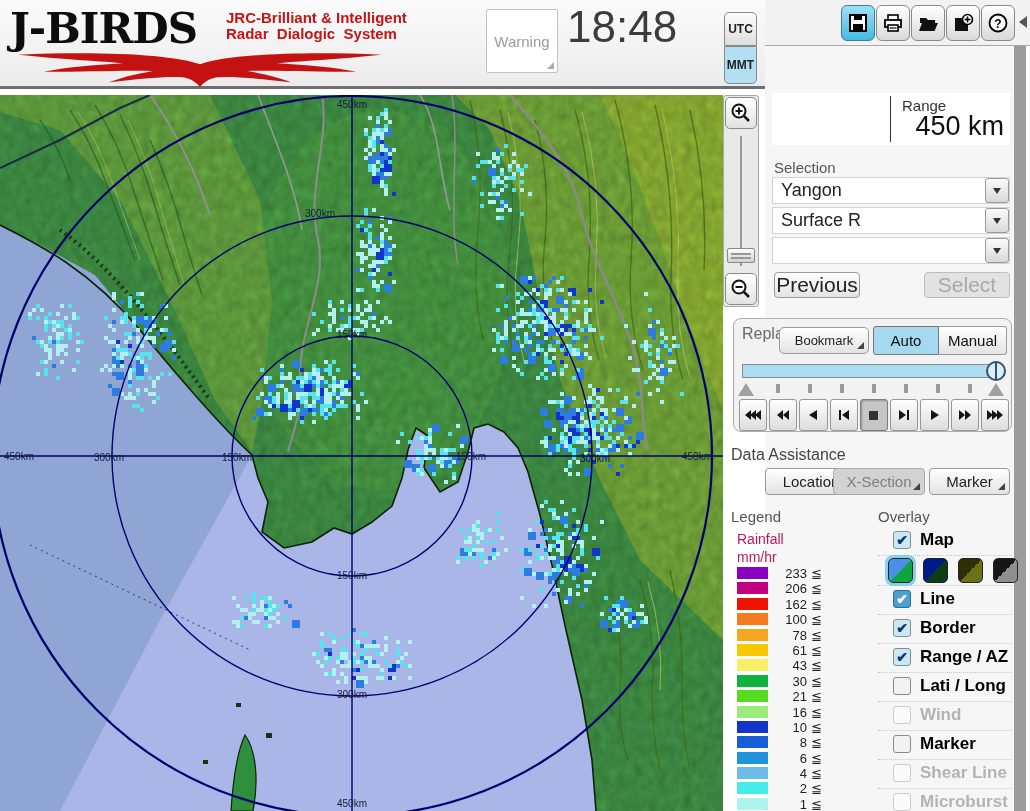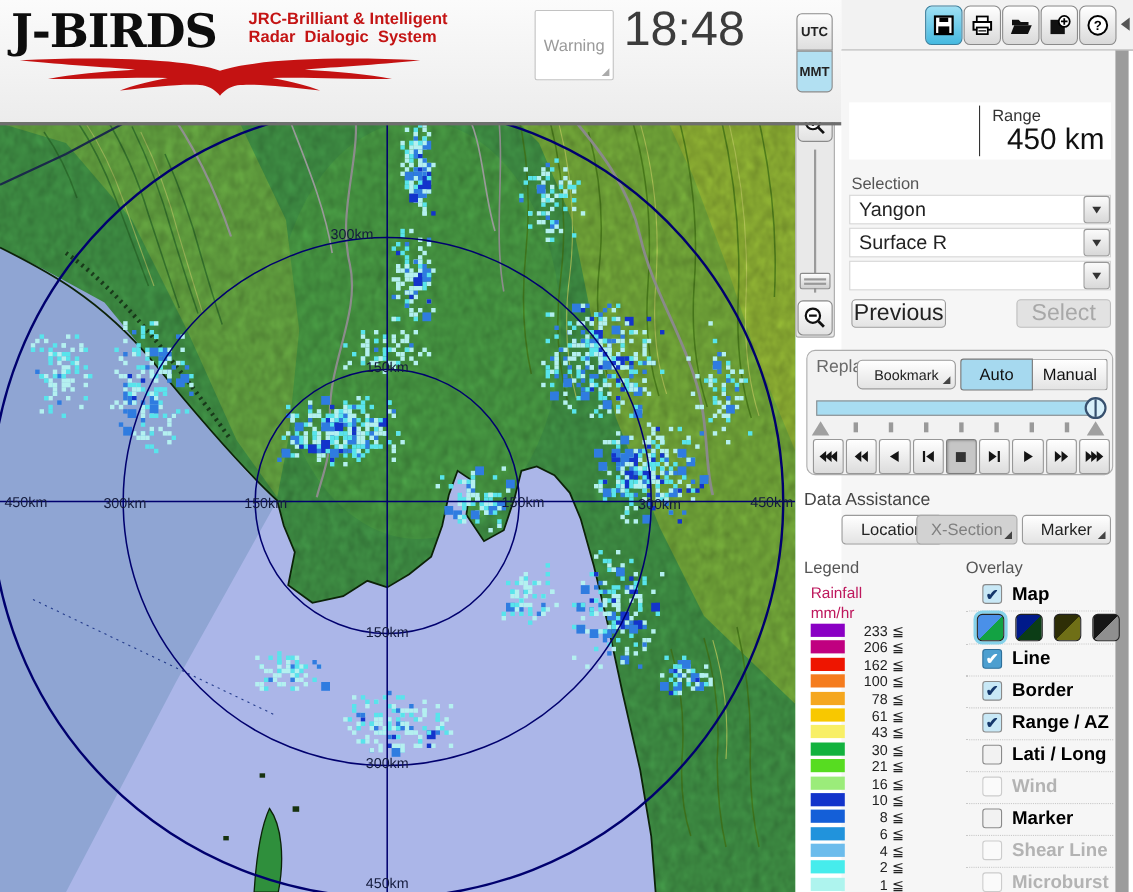--- a/index.html
+++ b/index.html
@@ -1,21 +1,21 @@
 <!DOCTYPE html>
 <html><head>
 <meta charset="utf-8">
 <style>
   * { margin:0; padding:0; box-sizing:border-box; }
   html,body { width:1030px; height:811px; overflow:hidden; background:#fff;
     font-family:"Liberation Sans", sans-serif; }
   #app { position:relative; width:1030px; height:811px; background:#fff; }
 
   
-  .header { position:absolute; left:0; top:0; width:765px; height:114px;
+  .header { position:absolute; left:0; top:0; width:765px; height:89px;
     background:linear-gradient(#fbfbfb,#ececec); border-bottom:3px solid #6e6e6e; }
   .logo { position:absolute; left:8px; top:2px; width:400px; height:84px; }
   .logo-title { position:absolute; left:2px; top:2px; font-family:"DejaVu Serif",serif;
     font-weight:bold; font-size:42px; letter-spacing:-1px; color:#0d0d0d; }
   .logo-sub { position:absolute; left:218px; top:8px; color:#c41414; font-weight:bold;
     font-size:15px; line-height:16px; letter-spacing:0px; white-space:pre; }
   .logo-eagle { position:absolute; left:6px; top:48px; }
   .warning-btn { position:absolute; left:486px; top:9px; width:72px; height:64px;
     background:#fff; border:1px solid #c2c2c2; border-radius:2px; color:#9a9a9a;
     font-size:15px; display:flex; align-items:center; justify-content:center; }
@@ -119,21 +119,21 @@
   .ov-cb.disabled { border-color:#ccc; background:#fafafa; }
   .ov-label { position:absolute; left:42px; top:3px; font-size:17px; font-weight:600; color:#000; white-space:nowrap; }
   .ov-label.disabled { color:#b3b3b3; }
   .style-row { position:relative; height:30px; border-bottom:1px dotted #c9c9c9; }
   .map-style { position:absolute; top:2px; width:25px; height:25px; border-radius:5px;
     border:1px solid #222; }
   .map-style.selected { box-shadow:0 0 0 3px #85d2ea; }
 
   
   .map { position:absolute; left:0; top:95px; width:723px; height:716px; background:#4aa750; }
-  .map-label { position:absolute; font-size:13px; color:#141b3c; white-space:nowrap; }
+  .map-label { position:absolute; font-size:10px; color:#141b3c; white-space:nowrap; }
   .map-label.c { transform:translate(-50%,-50%); }
   .map-label.l { transform:translate(0,-50%); }
 
   
   .zoomcol { position:absolute; left:723px; top:95px; width:36px; height:212px;
     background:#e9e9e9; border:1px solid #a9a9a9; border-radius:3px; }
   .zoom-btn { position:absolute; left:1px; width:32px; height:32px; border:1px solid #8a8a8a;
     border-radius:5px; background:linear-gradient(#fff,#e2e2e2);
     display:flex; align-items:center; justify-content:center; }
   .zoom-track { position:absolute; left:16px; top:40px; width:2px; height:130px; background:#9a9a9a; }

